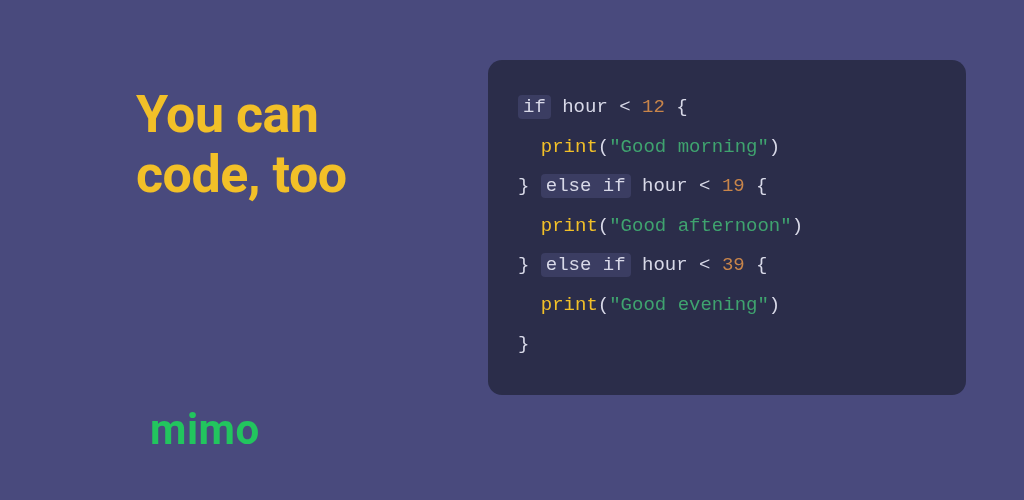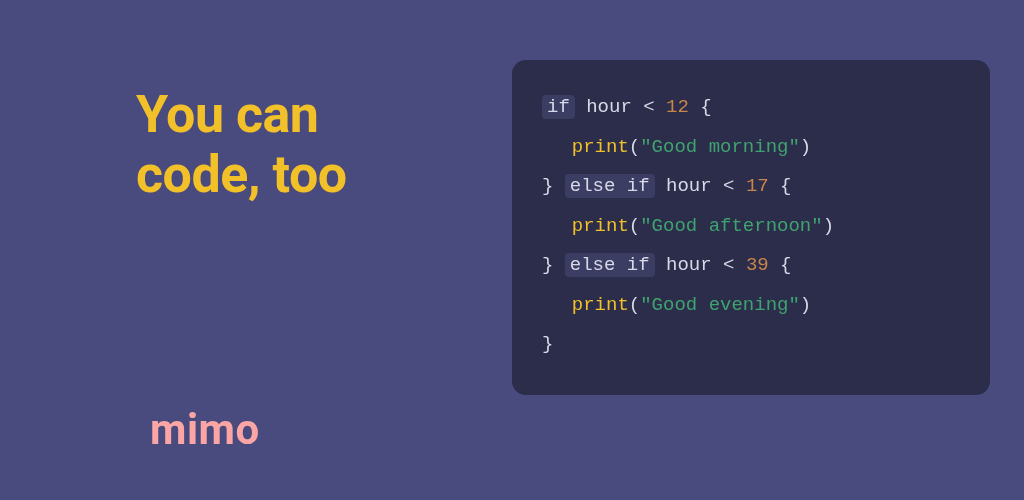--- a/index.html
+++ b/index.html
@@ -18,68 +18,68 @@
     color: #f2c028;
     font-size: 52px;
     font-weight: 700;
     line-height: 1.15;
     letter-spacing: -0.5px;
   }
   .brand {
     position: absolute;
     left: 150px;
     top: 405px;
-    color: #fca5a5;
+    color: #22c55e;
     font-size: 42px;
     font-weight: 700;
     letter-spacing: 0.5px;
   }
   .code-block {
     position: absolute;
-    left: 512px;
+    left: 488px;
     top: 60px;
     width: 478px;
     background: #2b2d4a;
     border-radius: 14px;
     padding: 28px 30px 30px 30px;
     font-family: "SFMono-Regular", Consolas, "Liberation Mono", Menlo, monospace;
     font-size: 19px;
     line-height: 2.08;
     color: #d8d9e8;
   }
   .kw {
     background: #3b3d62;
     border-radius: 4px;
     padding: 1px 5px;
     color: #d8d9e8;
   }
   .var { color: #d8d9e8; }
   .op { color: #d8d9e8; }
   .num { color: #c9854a; }
-  .fn { color: #f2c028; margin-left: 7px; }
+  .fn { color: #f2c028; }
   .paren { color: #d8d9e8; }
   .str { color: #3fa36f; }
   .brace { color: #d8d9e8; }
   .indent { display: inline-block; width: 2ch; }
   .code-line { white-space: pre; }
 </style>
 </head>
 <body>
 
 <div class="headline">You can<br>code, too</div>
 
 <div class="brand">mimo</div>
 
 <div class="code-block">
 
   <div class="code-line"><span class="kw">if</span> <span class="var">hour</span> <span class="op">&lt;</span> <span class="num">12</span> <span class="brace">{</span></div>
 
   <div class="code-line"><span class="indent"></span><span class="fn">print</span><span class="paren">(</span><span class="str">"Good morning"</span><span class="paren">)</span></div>
 
-  <div class="code-line"><span class="brace">}</span> <span class="kw">else if</span> <span class="var">hour</span> <span class="op">&lt;</span> <span class="num">17</span> <span class="brace">{</span></div>
+  <div class="code-line"><span class="brace">}</span> <span class="kw">else if</span> <span class="var">hour</span> <span class="op">&lt;</span> <span class="num">19</span> <span class="brace">{</span></div>
 
   <div class="code-line"><span class="indent"></span><span class="fn">print</span><span class="paren">(</span><span class="str">"Good afternoon"</span><span class="paren">)</span></div>
 
   <div class="code-line"><span class="brace">}</span> <span class="kw">else if</span> <span class="var">hour</span> <span class="op">&lt;</span> <span class="num">39</span> <span class="brace">{</span></div>
 
   <div class="code-line"><span class="indent"></span><span class="fn">print</span><span class="paren">(</span><span class="str">"Good evening"</span><span class="paren">)</span></div>
 
   <div class="code-line"><span class="brace">}</span></div>
 
 </div>

